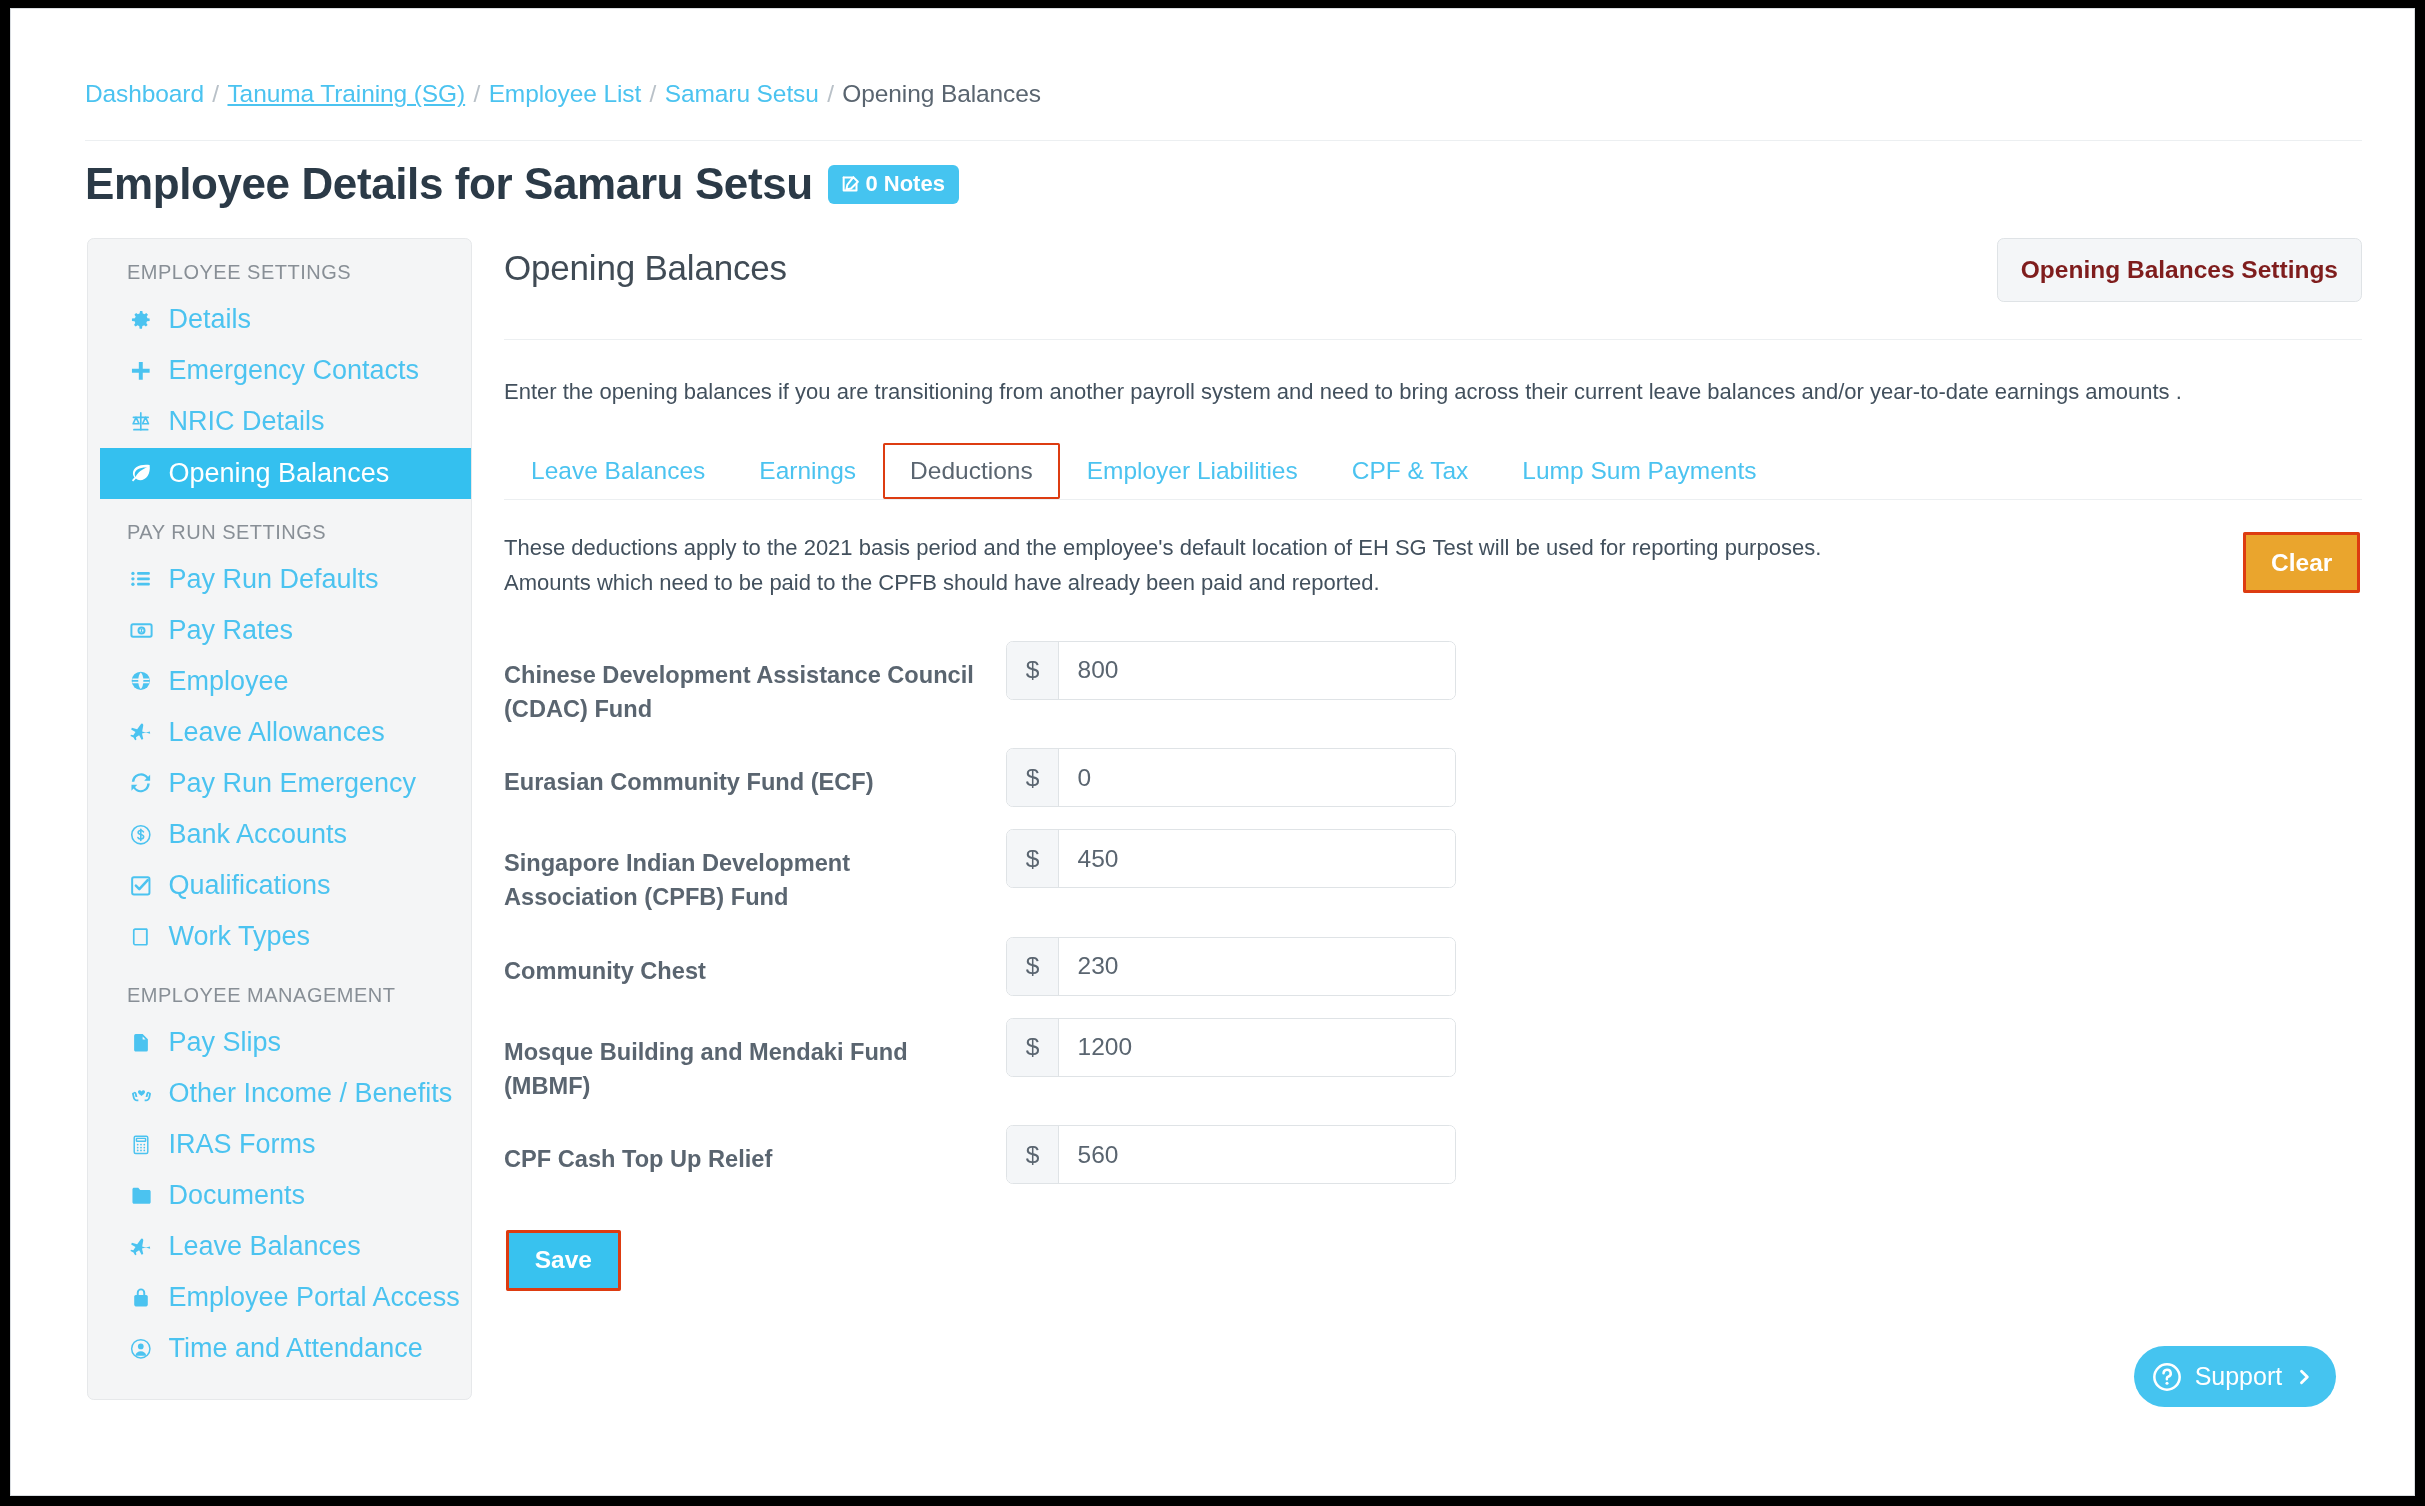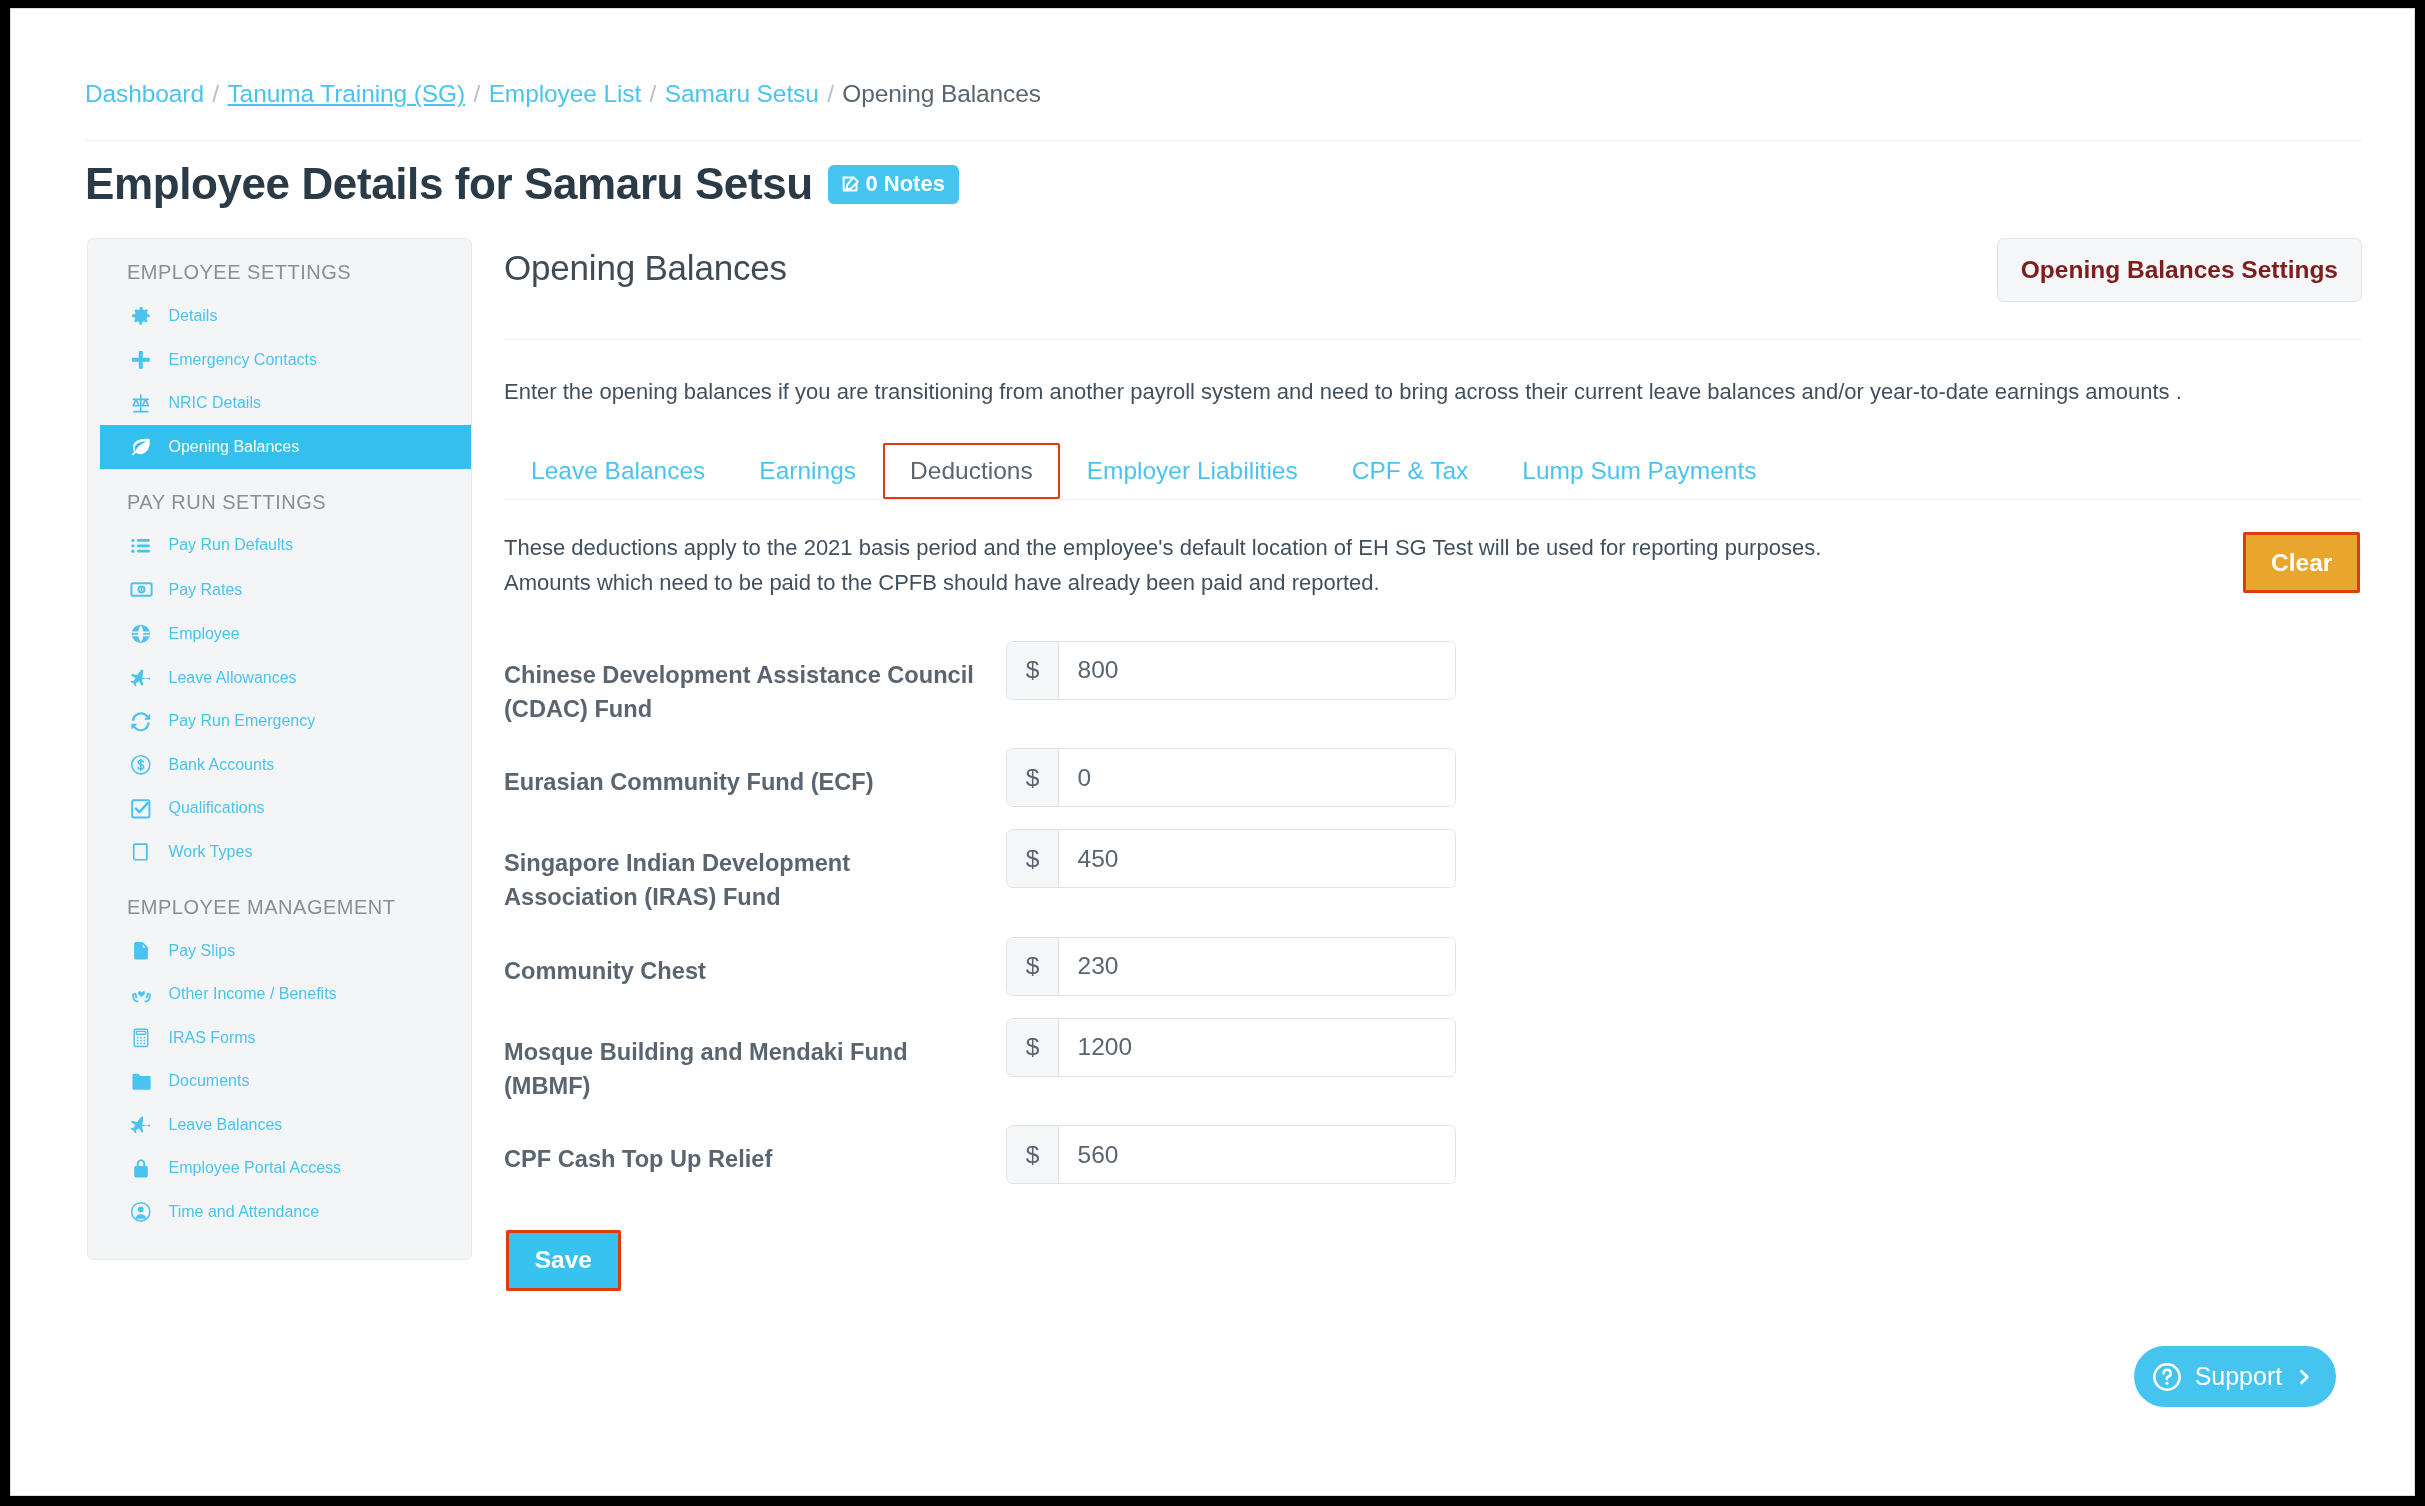--- a/index.html
+++ b/index.html
@@ -82,21 +82,21 @@
     font-size: 20px;
     color: #888f96;
     letter-spacing: 0.5px;
     padding: 22px 0 10px 27px;
   }
   .nav-item {
     display: flex;
     align-items: center;
     gap: 13.5px;
     padding: 10px 0 10px 27px;
-    font-size: 16px;
+    font-size: 27px;
     color: #4bc3f0;
     white-space: nowrap;
     cursor: pointer;
     line-height: 1.15;
   }
   .nav-item.active {
     background: #34c0ef;
     color: #ffffff;
   }
   .nav-ico {
@@ -551,21 +551,21 @@
           </div>
         </div>
         <div class="form-row">
           <div class="form-label">Eurasian Community Fund (ECF)</div>
           <div class="input-group">
             <span class="input-addon">$</span>
             <input class="input-field" type="text" value="0" style="">
           </div>
         </div>
         <div class="form-row">
-          <div class="form-label">Singapore Indian Development Association (IRAS) Fund</div>
+          <div class="form-label">Singapore Indian Development Association (CPFB) Fund</div>
           <div class="input-group">
             <span class="input-addon">$</span>
             <input class="input-field" type="text" value="450" style="">
           </div>
         </div>
         <div class="form-row">
           <div class="form-label">Community Chest</div>
           <div class="input-group">
             <span class="input-addon">$</span>
             <input class="input-field" type="text" value="230" style="">

